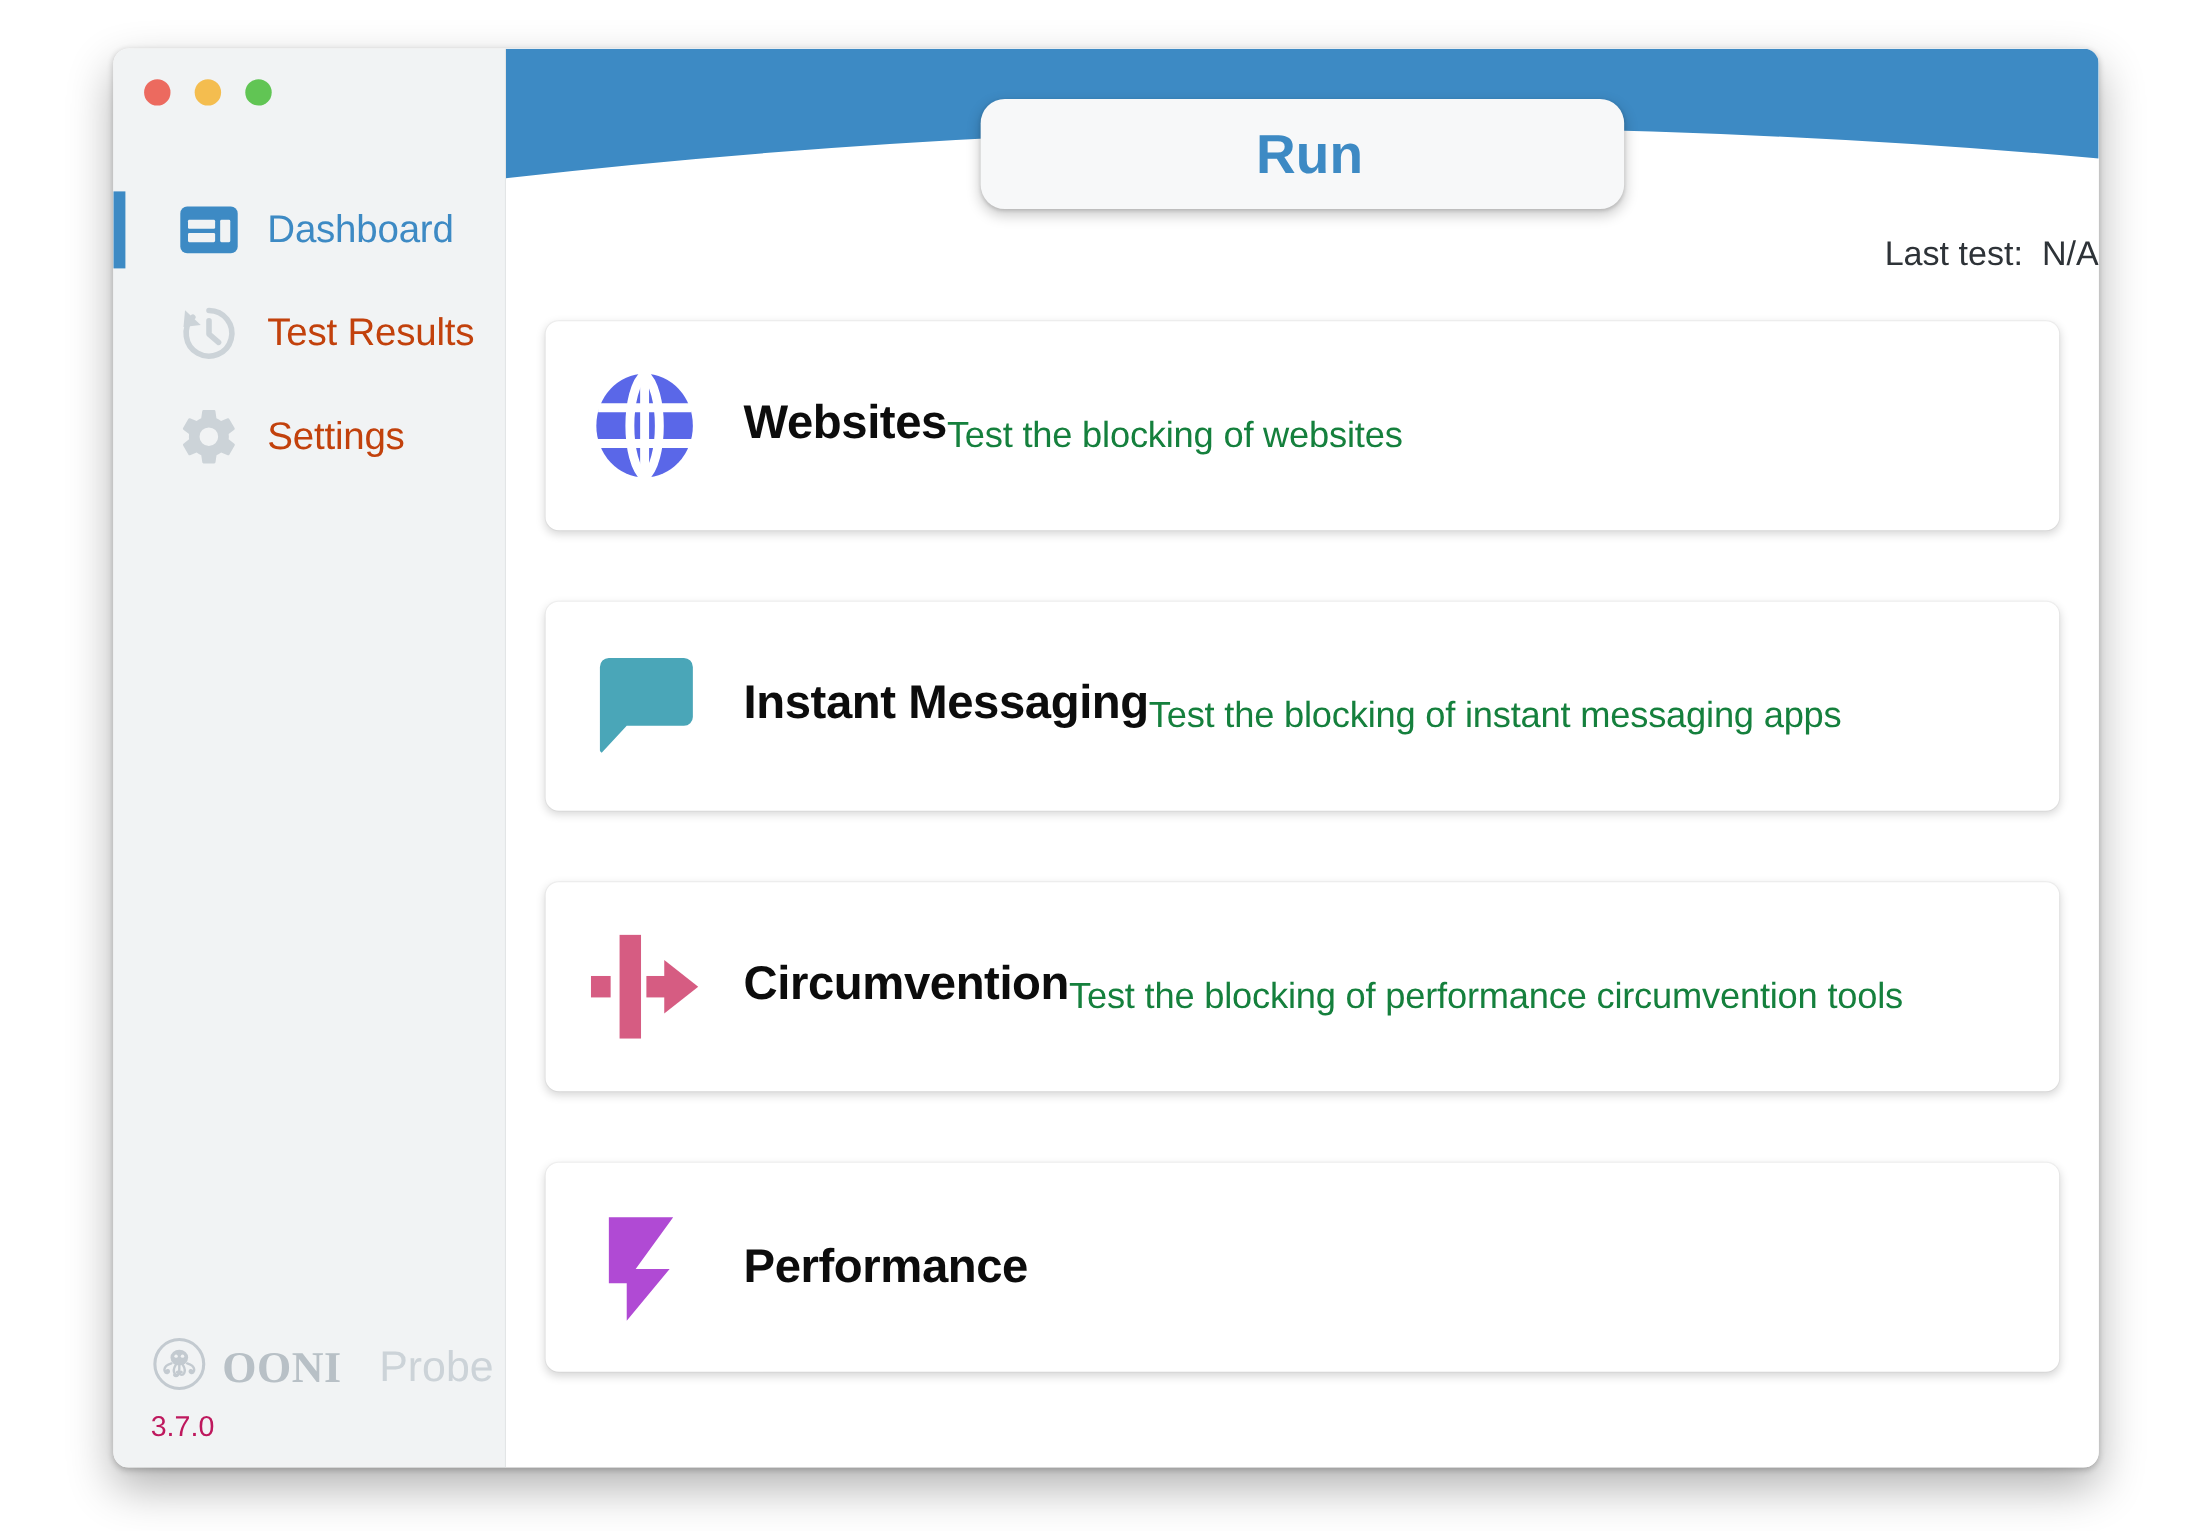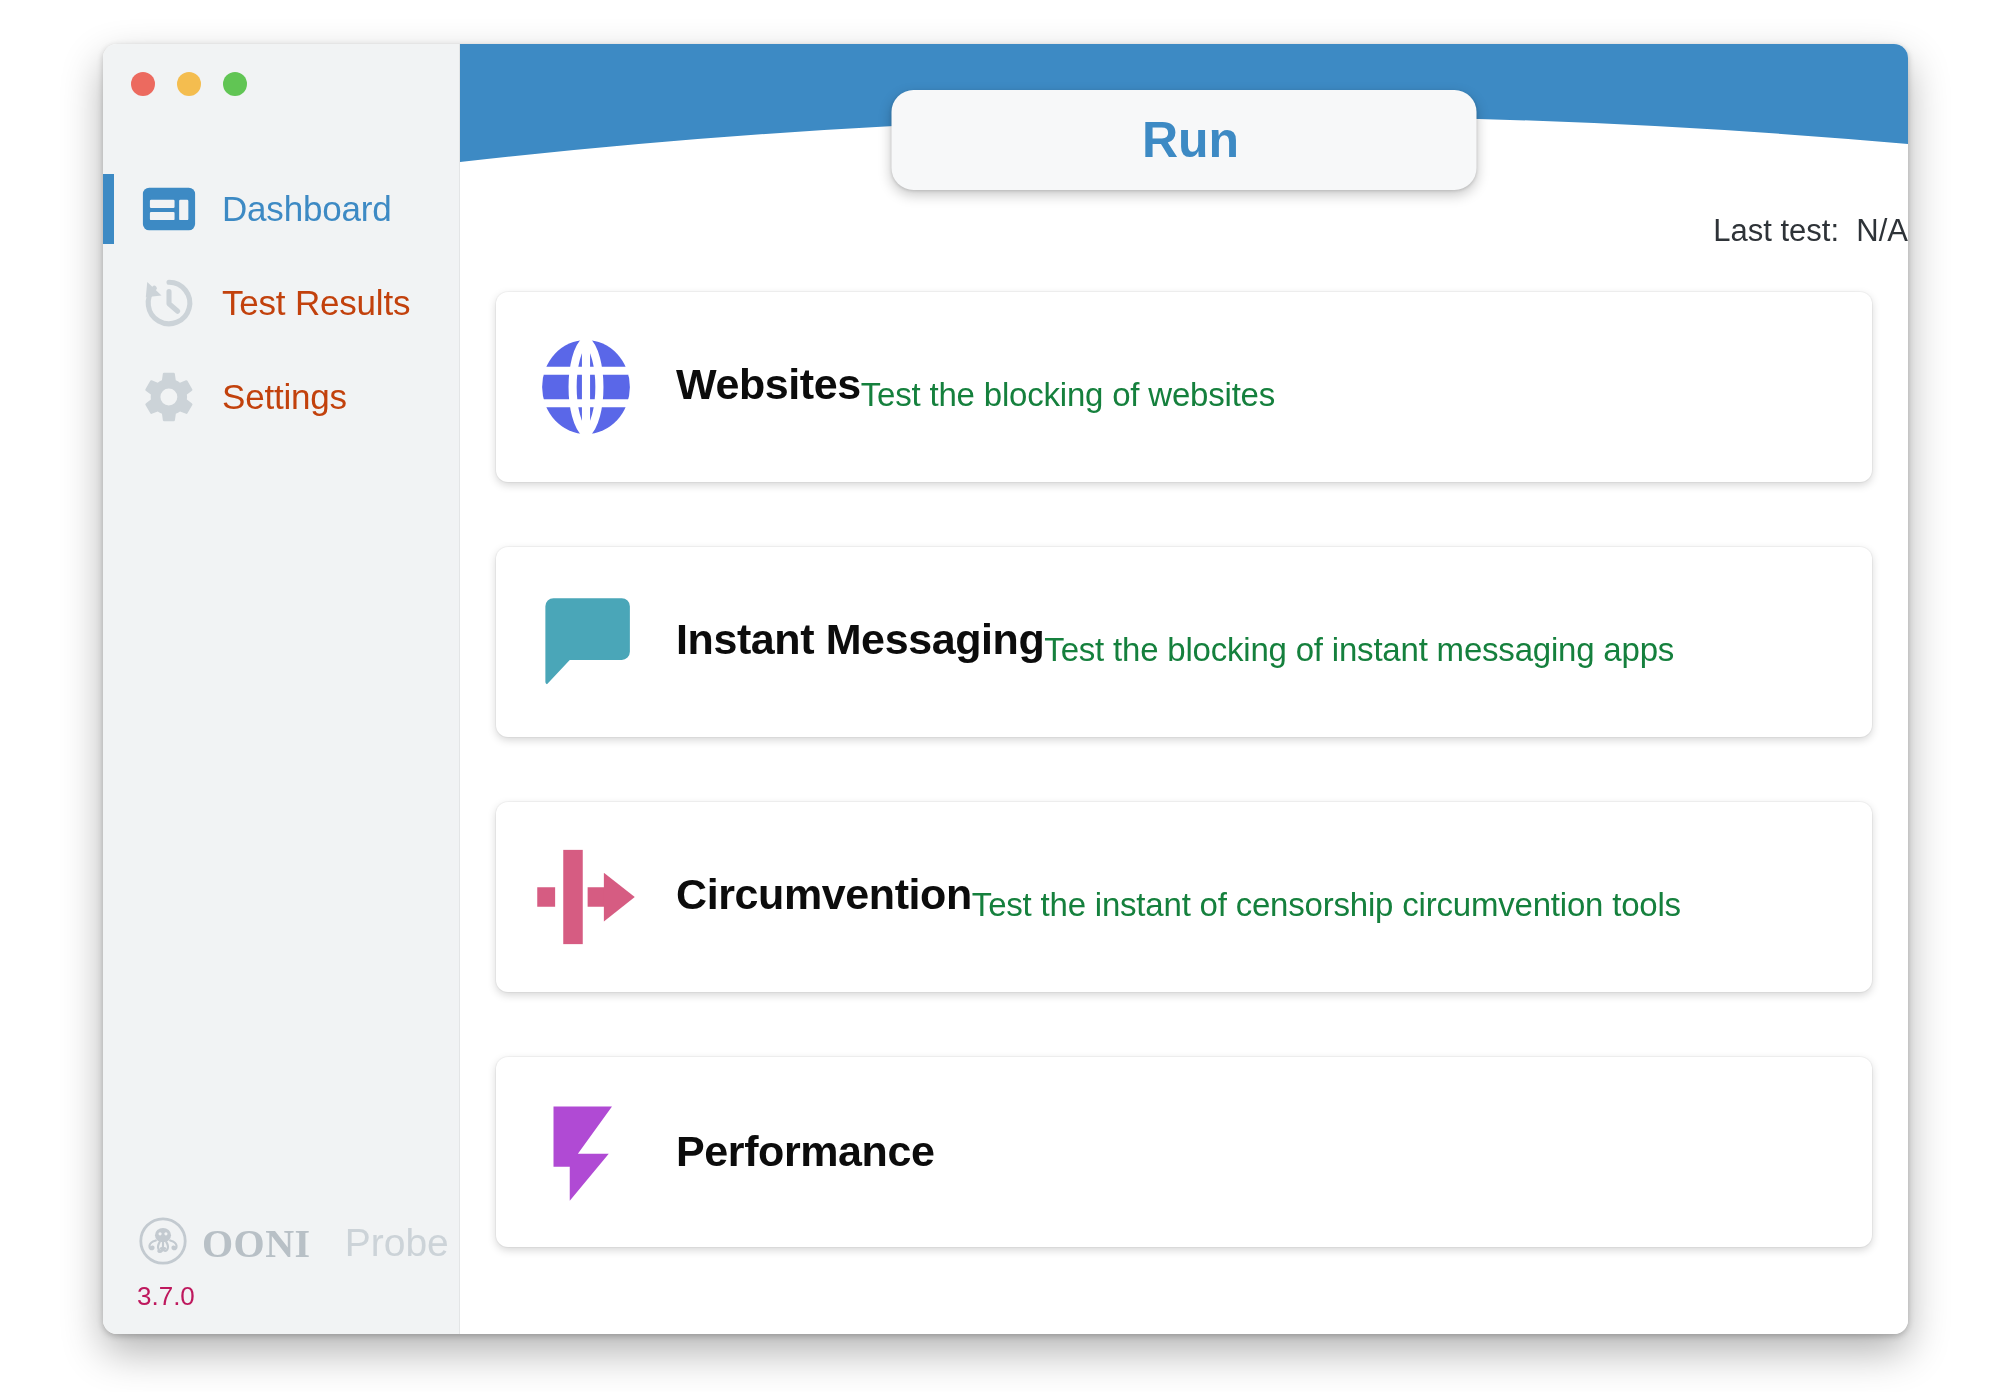--- a/index.html
+++ b/index.html
@@ -65,21 +65,21 @@
     top: 118px;
     left: 0;
     width: 100%;
   }
 
   .nav-item {
     position: relative;
     display: flex;
     align-items: center;
     height: 94px;
-    padding-left: 36px;
+    padding-left: 57px;
     box-sizing: border-box;
     cursor: pointer;
   }
   .nav-item .nav-icon {
     width: 60px;
     height: 60px;
     display: flex;
     align-items: center;
     justify-content: center;
     flex: none;
@@ -370,21 +370,21 @@
           <span class="card-icon">
             <svg width="104" height="104" viewBox="0 0 64 64">
               <rect x="2" y="26" width="11" height="12" fill="#d65c82"></rect>
               <rect x="18" y="3" width="12" height="58" fill="#d65c82"></rect>
               <rect x="33" y="26" width="15" height="12" fill="#d65c82"></rect>
               <polygon points="43,17 62,32 43,47" fill="#d65c82"></polygon>
             </svg>
           </span>
           <div class="card-text">
             <div class="card-title">Circumvention</div>
-            <div class="card-desc">Test the instant of censorship circumvention tools</div>
+            <div class="card-desc">Test the blocking of performance circumvention tools</div>
           </div>
         </div>
 
         <div class="card">
           <span class="card-icon">
             <svg width="104" height="104" viewBox="0 0 64 64">
               <polygon points="12,4 48,4 27,33 46,33 22,62 22,41 12,41" fill="#b04ad4"></polygon>
             </svg>
           </span>
           <div class="card-text">

